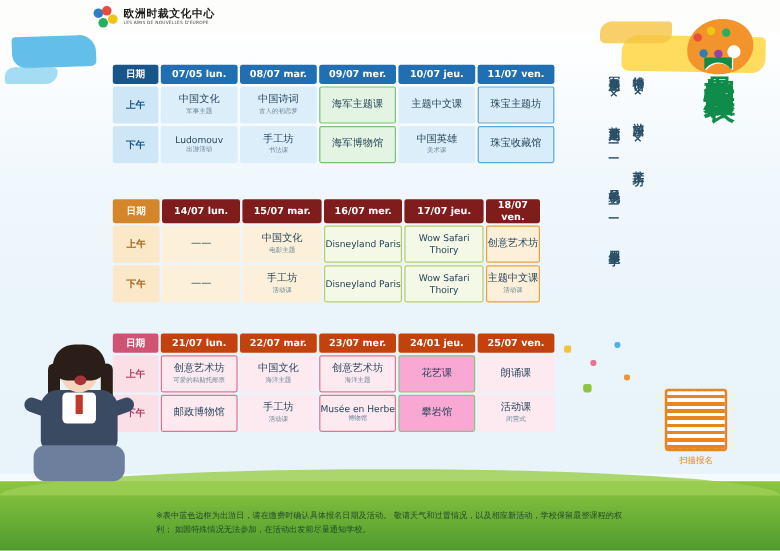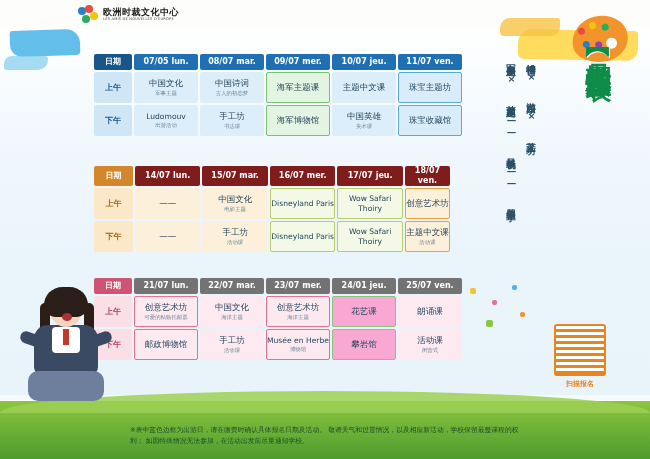--- a/index.html
+++ b/index.html
@@ -90,21 +90,21 @@
   #t2{left:92px;top:164px;width:360px;}
   #t2 .hdr td{background:#7f1d1d;}
   #t2 .hdr td:first-child{background:#d4862a;}
   #t2 .rowlab{background:#fbe8c8;color:#9c6417;height:31px;}
   #t2 .c-plain{background:#fdf0da;}
   #t2 .c-green{background:#f4f8e6;border:1px solid #b9cc6a;}
   #t2 .c-blue{background:#fdf0da;border:1px solid #e8a33c;}
 
   
   #t3{left:92px;top:276px;width:360px;}
-  #t3 .hdr td{background:#737373;}
+  #t3 .hdr td{background:#c2410c;}
   #t3 .hdr td:first-child{background:#cf5474;}
   #t3 .rowlab{background:#fadfe6;color:#b0405f;height:31px;}
   #t3 .c-plain{background:#fdeaf0;}
   #t3 .c-green{background:#f9a8d4;border:1px solid #8cc47f;}
   #t3 .c-blue{background:#fdeaf0;border:1px solid #e8718f;}
 
   
   .vtext{
     position:absolute;writing-mode:vertical-rl;text-orientation:upright;
     letter-spacing:1px;
@@ -116,21 +116,21 @@
     line-height:1.18;letter-spacing:2px;
     text-shadow:1px 1px 0 #ffffff;
   }
 
   
   .qr-wrap{position:absolute;right:38px;bottom:70px;width:64px;text-align:center;}
   .qr{width:48px;height:48px;margin:0 auto;background:
       repeating-linear-gradient(0deg,#e7851f 0 3px,#fff 3px 6px),
       repeating-linear-gradient(90deg,#e7851f 0 3px,transparent 3px 6px);
       border:2px solid #e7851f;border-radius:3px;}
-  .qr-label{font-size:7px;color:#e7851f;margin-top:3px;font-weight:bold;}
+  .qr-label{font-size:7px;color:#e7851f;margin-top:3px;font-weight:normal;}
 
   
   .girl{position:absolute;left:20px;bottom:50px;width:92px;height:120px;}
   .girl .head{position:absolute;left:30px;top:4px;width:32px;height:34px;background:#f6d5bd;border-radius:50%;}
   .girl .hair{position:absolute;left:24px;top:-2px;width:44px;height:30px;background:#2b1d17;border-radius:22px 22px 14px 14px;}
   .girl .hair2{position:absolute;left:20px;top:14px;width:10px;height:38px;background:#2b1d17;border-radius:6px;}
   .girl .hair3{position:absolute;right:18px;top:14px;width:10px;height:38px;background:#2b1d17;border-radius:6px;}
   .girl .mouth{position:absolute;left:42px;top:24px;width:10px;height:8px;background:#a8343a;border-radius:50%;}
   .girl .body{position:absolute;left:14px;top:36px;width:64px;height:50px;background:#3a4a63;border-radius:14px 14px 8px 8px;}
   .girl .shirt{position:absolute;left:32px;top:38px;width:28px;height:26px;background:#fff;border-radius:4px;}

